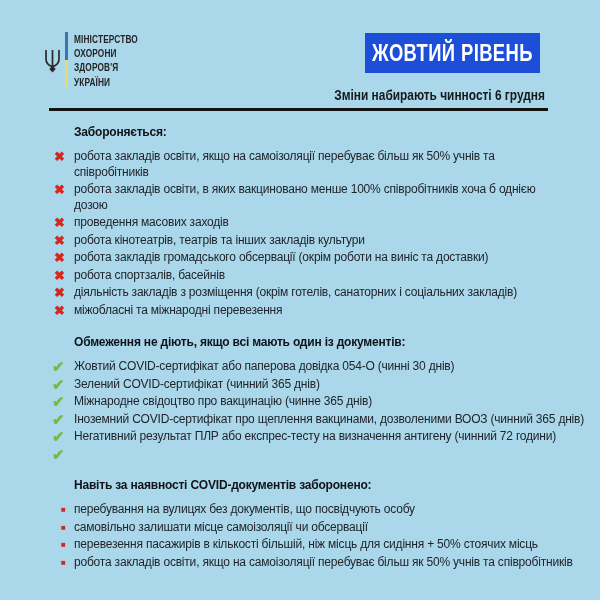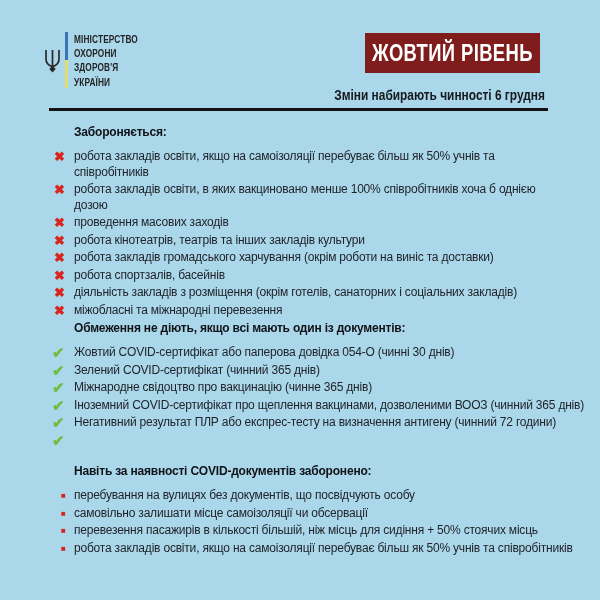--- a/index.html
+++ b/index.html
@@ -43,21 +43,21 @@
     transform-origin: left top;
   }
 
   
   .banner {
     position: absolute;
     top: 33px;
     right: 60px;
     width: 175px;
     height: 40px;
-    background: #7f1d1d;
+    background: #1d4ed8;
     display: flex;
     align-items: center;
     justify-content: center;
   }
   .banner-title {
     color: #ffffff;
     font-size: 23px;
     font-weight: 700;
     letter-spacing: 0.5px;
     white-space: nowrap;
@@ -94,21 +94,21 @@
     width: 508px;
   }
   .section-heading {
     margin: 0 0 8px 22px;
     font-size: 12px;
     font-weight: 700;
     line-height: 17px;
     letter-spacing: -0.2px;
     color: #101318;
   }
-  .sect-gap2 .section-heading { }
+  .sect-gap2 .section-heading { margin-top: 14px; }
   .sect-gap3 .section-heading { margin-top: 13px; }
 
   .list { display: flex; flex-direction: column; }
   .item {
     display: flex;
     align-items: flex-start;
     margin-bottom: 2px;
   }
   .bullet {
     flex: 0 0 22px;
@@ -166,21 +166,21 @@
         <div class="item">
           <span class="bullet cross">✖</span>
           <span class="item-text">проведення масових заходів</span>
         </div>
         <div class="item">
           <span class="bullet cross">✖</span>
           <span class="item-text">робота кінотеатрів, театрів та інших закладів культури</span>
         </div>
         <div class="item">
           <span class="bullet cross">✖</span>
-          <span class="item-text">робота закладів громадського харчування (окрім роботи на виніс та доставки)</span>
+          <span class="item-text">робота закладів громадського обсервації (окрім роботи на виніс та доставки)</span>
         </div>
         <div class="item">
           <span class="bullet cross">✖</span>
           <span class="item-text">робота спортзалів, басейнів</span>
         </div>
         <div class="item">
           <span class="bullet cross">✖</span>
           <span class="item-text">діяльність закладів з розміщення (окрім готелів, санаторних і соціальних закладів)</span>
         </div>
         <div class="item">

